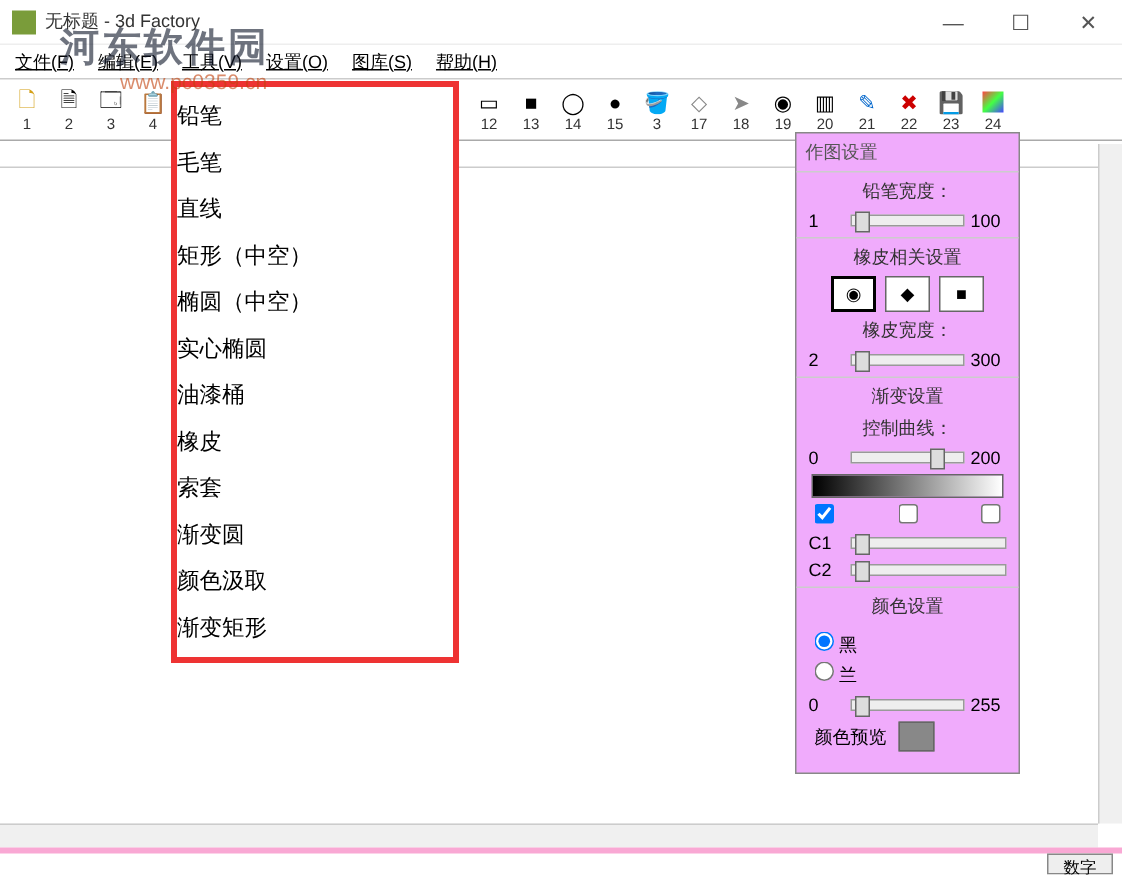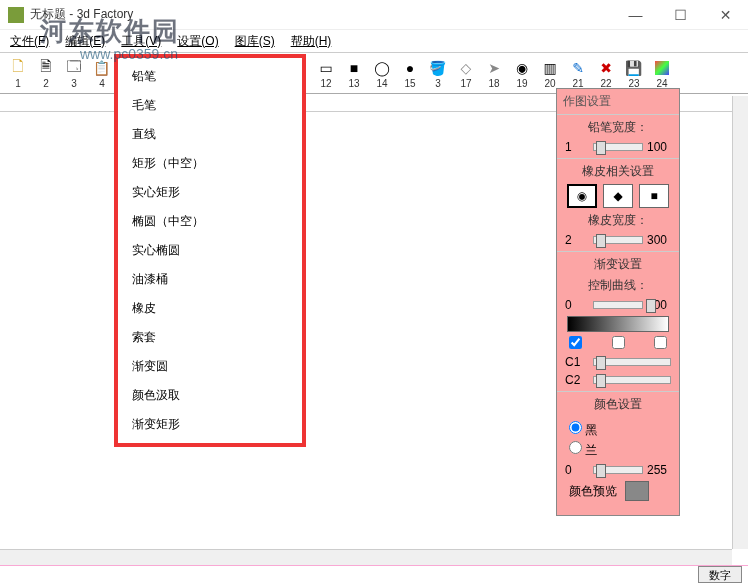--- a/index.html
+++ b/index.html
@@ -19,50 +19,50 @@
 .toolbar { height: 42px; display: flex; align-items: flex-start; padding: 2px 4px; border-top: 1px solid #ccc; border-bottom: 1px solid #aaa; position: relative; }
 .tool { width: 28px; height: 38px; display: flex; flex-direction: column; align-items: center; justify-content: center; cursor: pointer; }
 .tool .ticon { width: 18px; height: 18px; display: flex; align-items: center; justify-content: center; font-size: 14px; }
 .tool .tnum { font-size: 10px; color: #333; margin-top: 1px; }
 
 .ruler { height: 18px; background: #fff; border-bottom: 1px solid #ccc; position: relative; }
 
 .canvas-area { position: absolute; top: 114px; left: 0; right: 16px; bottom: 16px; background: #fff; }
 
 .dropdown { position: absolute; left: 116px; top: 56px; width: 188px; background: #fff; border: 2px solid #e33; outline: 2px solid #e33; z-index: 100; padding: 4px 0; }
-.dropdown .ditem { padding: 6px 14px; cursor: pointer; font-size: 12px; }
-
-.panel { position: absolute; right: 68px; top: 88px; width: 124px; background: #fca5a5; border: 1px solid #888; z-index: 90; padding-bottom: 6px; }
+.dropdown .ditem { padding: 6px 0; cursor: pointer; font-size: 15px; }
+
+.panel { position: absolute; right: 68px; top: 88px; width: 150px; background: #f0abfc; border: 1px solid #888; z-index: 90; padding-bottom: 6px; }
 .panel .ptitle { font-size: 12px; padding: 4px 6px; color: #555; border-bottom: 1px solid #ccc; }
 .panel .group { padding: 4px 8px; border-bottom: 1px solid #ccc; }
 .panel .group:last-child { border-bottom: none; }
 .panel .glabel { font-size: 12px; color: #333; margin-bottom: 4px; text-align: center; }
 .panel .glabel.left { text-align: center; }
 .panel .sliderrow { display: flex; align-items: center; gap: 4px; font-size: 11px; }
 .panel .sliderrow .sval { width: 24px; }
 .panel .slider { flex: 1; height: 8px; background: #eee; border: 1px solid #999; position: relative; }
 .panel .slider .thumb { position: absolute; top: -3px; width: 10px; height: 14px; background: #ddd; border: 1px solid #666; }
 .panel .brushes { display: flex; gap: 6px; justify-content: center; margin: 4px 0; }
 .panel .brush { width: 30px; height: 24px; border: 1px solid #666; background: #fff; display: flex; align-items: center; justify-content: center; cursor: pointer; }
 .panel .brush.sel { border: 2px solid #000; }
 .panel .gradbar { height: 16px; background: linear-gradient(to right, #000, #fff); border: 1px solid #666; margin: 4px 2px; }
 .panel .chkrow { display: flex; justify-content: space-between; padding: 0 4px; }
 .panel .radiogrp { padding: 2px 4px; }
 .panel .radiogrp label { display: block; font-size: 12px; margin: 2px 0; }
 .panel .preview { display: flex; align-items: center; gap: 8px; padding: 4px; }
 .panel .preview .swatch { width: 24px; height: 20px; background: #888; border: 1px solid #666; }
 
-.statusbar { position: absolute; bottom: 0; left: 0; right: 0; height: 18px; border-top: 1px solid #f9a8d4; display: flex; }
+.statusbar { position: absolute; bottom: 0; left: 0; right: 0; height: 18px; border-top: 4px solid #f9a8d4; display: flex; }
 .statusbar .btn { margin-left: auto; padding: 1px 10px; border: 1px solid #888; background: #eee; cursor: pointer; font-size: 11px; margin-right: 6px; }
 
 .hscroll { position: absolute; bottom: 18px; left: 0; right: 16px; height: 16px; background: #f0f0f0; border-top: 1px solid #ccc; }
 .vscroll { position: absolute; right: 0; top: 96px; bottom: 34px; width: 16px; background: #f0f0f0; border-left: 1px solid #ccc; }
 
 .watermark { position: absolute; top: 14px; left: 40px; font-size: 26px; color: #0f172a; font-weight: bold; letter-spacing: 2px; z-index: 200; pointer-events: none; opacity: 0.6; }
-.watermark2 { position: absolute; top: 46px; left: 80px; font-size: 14px; color: #0c4a6e; z-index: 200; pointer-events: none; opacity: 0.6; }
+.watermark2 { position: absolute; top: 46px; left: 80px; font-size: 14px; color: #c2410c; z-index: 200; pointer-events: none; opacity: 0.6; }
 
 
 .ic-new { color: #d4a017; }
 .ic-fillrect { color: #000; }
 .ic-fillcirc { color: #000; }
 .ic-bucket { color: #0aa; }
 .ic-erase { color: #888; }
 .ic-lasso { color: #888; }
 .ic-drop { color: #06c; }
 .ic-x { color: #c00; }
@@ -196,21 +196,20 @@
 
   <div class="ruler"></div>
 
   <div class="canvas-area"></div>
 
   <div class="dropdown">
     <div class="ditem">铅笔</div>
     <div class="ditem">毛笔</div>
     <div class="ditem">直线</div>
     <div class="ditem">矩形（中空）</div>
-    <div class="ditem">实心矩形</div>
     <div class="ditem">椭圆（中空）</div>
     <div class="ditem">实心椭圆</div>
     <div class="ditem">油漆桶</div>
     <div class="ditem">橡皮</div>
     <div class="ditem">索套</div>
     <div class="ditem">渐变圆</div>
     <div class="ditem">颜色汲取</div>
     <div class="ditem">渐变矩形</div>
   </div>
 

